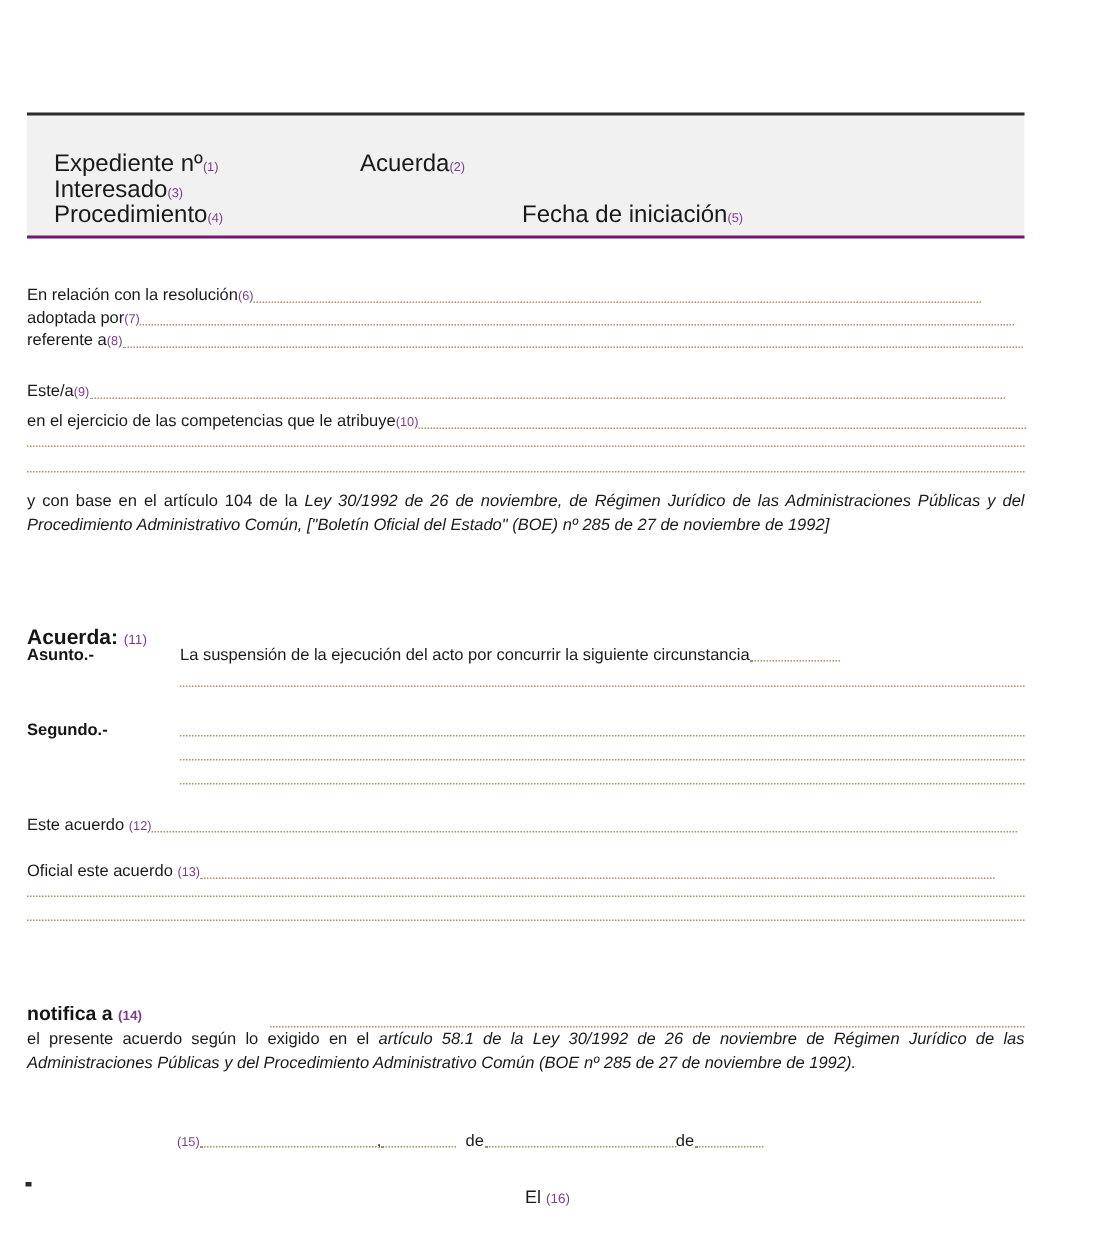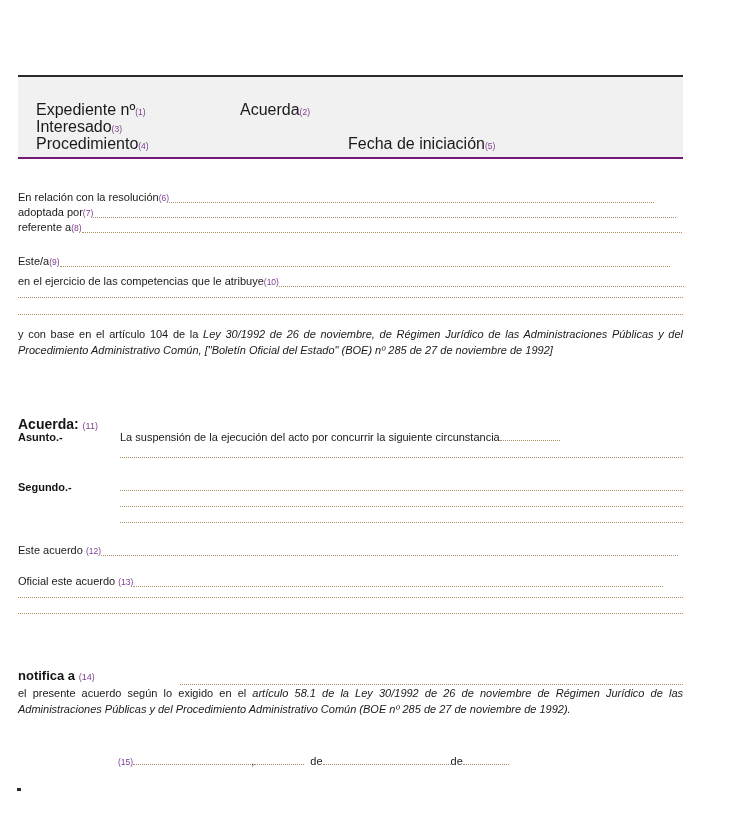--- a/index.html
+++ b/index.html
@@ -147,21 +147,21 @@
   
   .notifica {
     position: absolute;
     left: 18px;
     top: 668px;
     font-size: 13px;
     font-weight: bold;
     color: #151515;
     white-space: nowrap;
   }
-  .notifica .ref { font-size: 9px; font-weight: normal; }
+  .notifica .ref { font-size: 9px; font-weight: bold; }
 
   
   .date-line {
     position: absolute;
     left: 118px;
     top: 755px;
     width: 500px;
     font-size: 11px;
     color: #1a1a1a;
     white-space: nowrap;
@@ -278,14 +278,17 @@
   <div class="para" style="top:686px;">
     <span>el presente acuerdo según lo exigido en el </span><span class="ital">artículo 58.1 de la Ley 30/1992 de 26 de noviembre de Régimen Jurídico de las Administraciones Públicas y del Procedimiento Administrativo Común (BOE nº 285 de 27 de noviembre de 1992).</span>
   </div>
 
   <div class="date-line">
     <span class="ref">(15)</span><span class="dots" style="width:118px;"></span><span>,</span><span class="dots" style="width:50px;"></span>&nbsp;&nbsp;<span>de</span><span class="dots" style="width:128px;"></span><span>de</span><span class="dots" style="width:46px;"></span>
   </div>
 
   <div class="stray-dot"></div>
 
+  <div class="el-line">
+    <span>El</span> <span class="ref">(16)</span>
+  </div>
 
 </div>
 
 </body></html>

